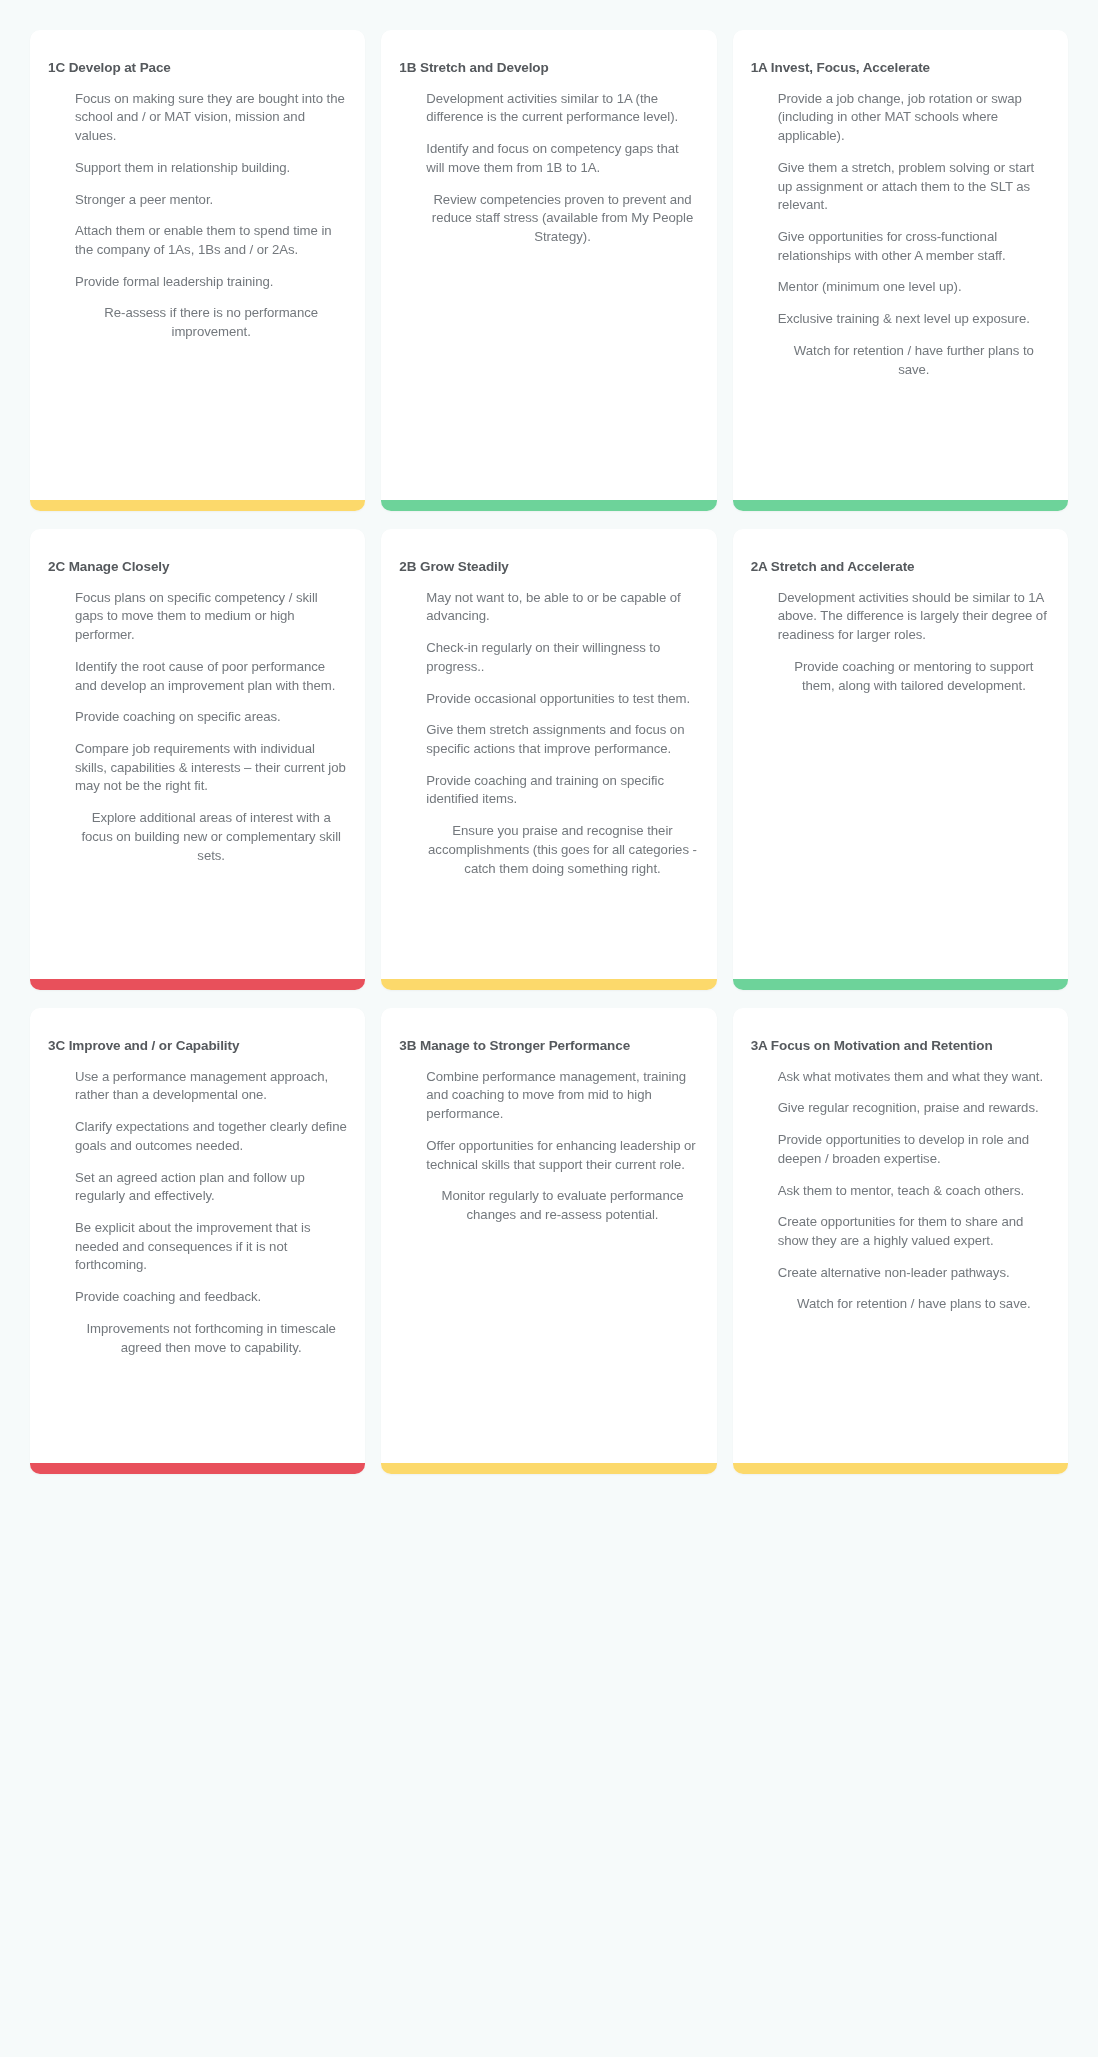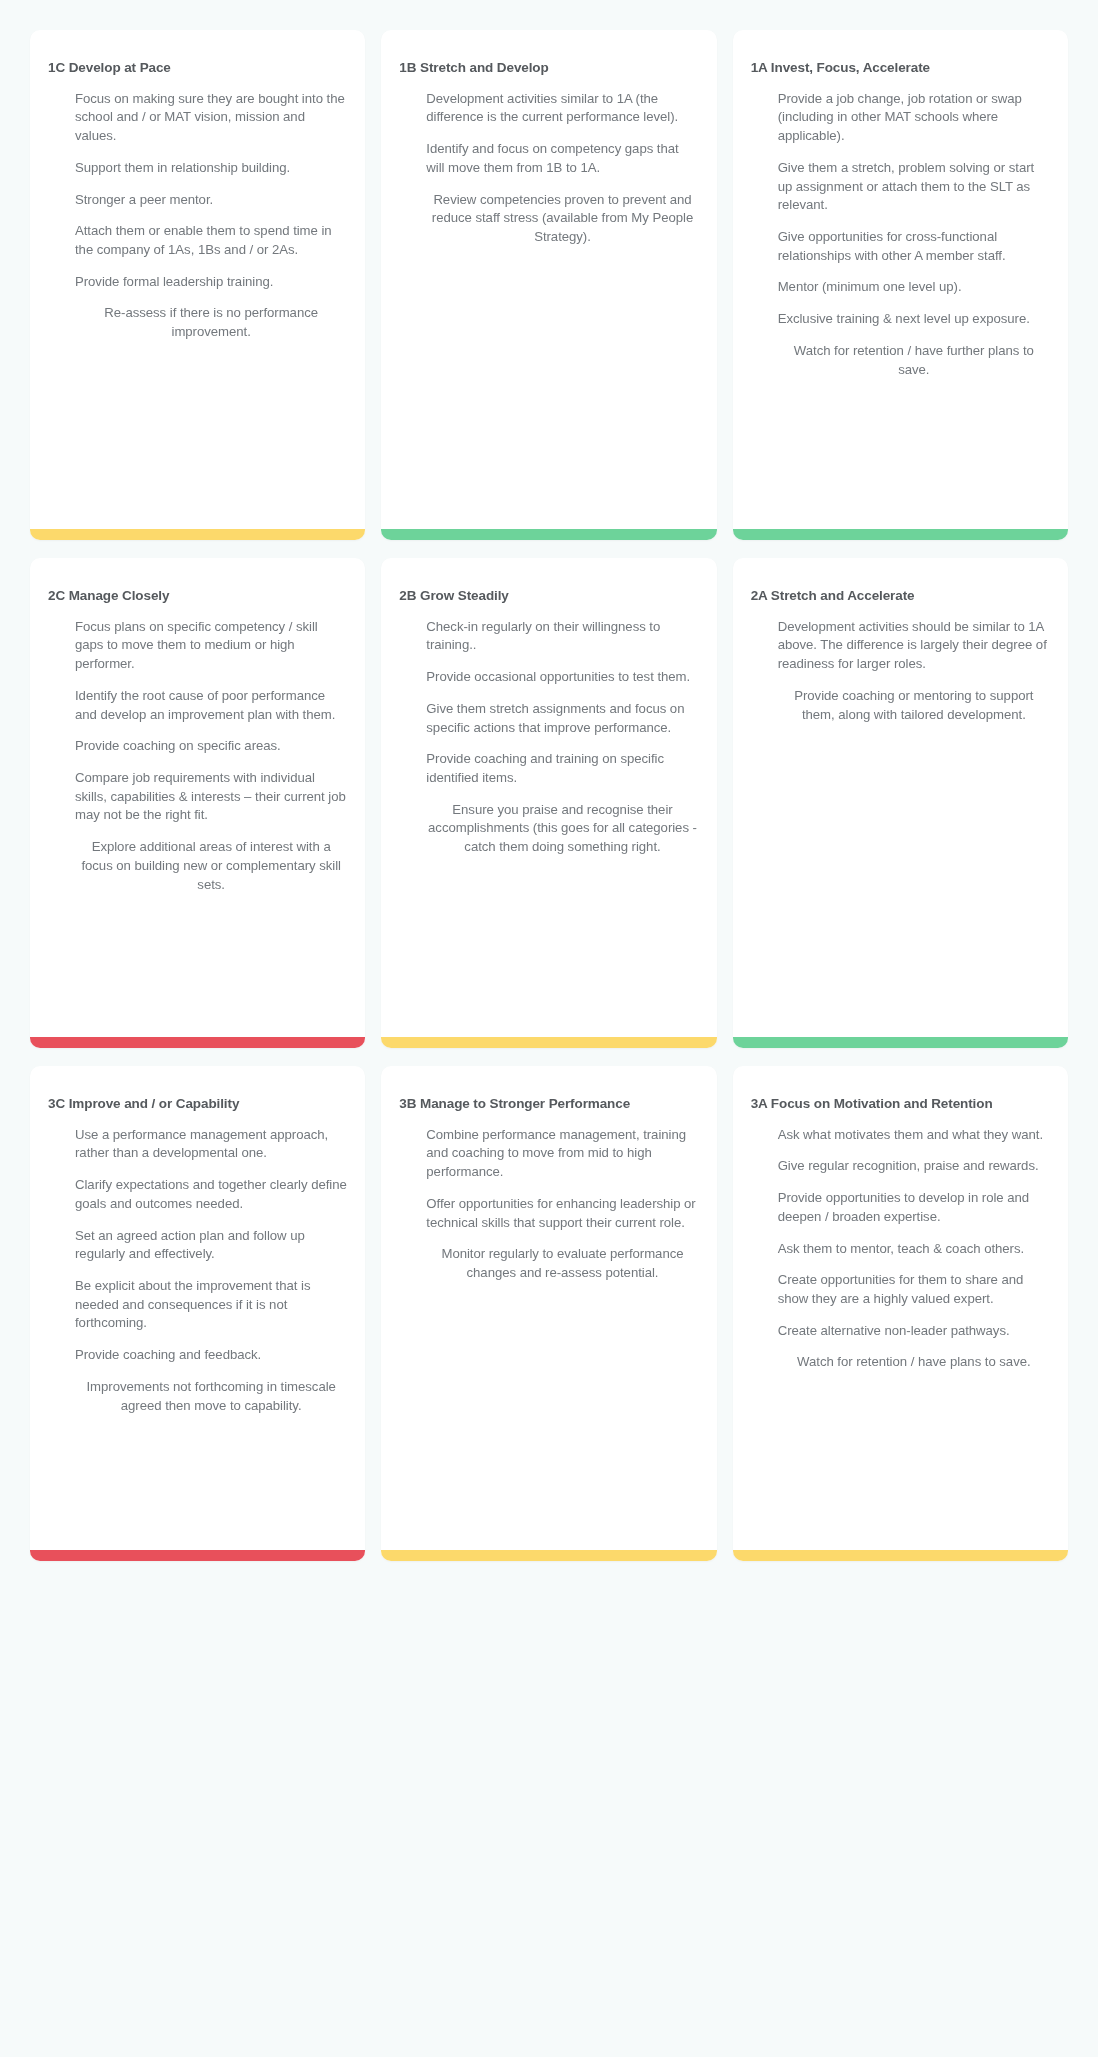--- a/index.html
+++ b/index.html
@@ -20,21 +20,20 @@
     column-gap: 16px;
     row-gap: 18px;
   }
   .card {
     background: #ffffff;
     border-radius: 10px;
     display: flex;
     flex-direction: column;
     overflow: hidden;
     box-shadow: 0 1px 2px rgba(0,0,0,0.04);
-    gap: 29px;
   }
   .card-body {
     flex: 1 1 auto;
     padding: 28px 18px 18px 18px;
   }
   .card-title {
     font-size: 13.5px;
     font-weight: bold;
     color: #55595d;
     letter-spacing: -0.1px;
@@ -106,21 +105,22 @@
           <div class="card-para">Identify the root cause of poor performance and develop an improvement plan with them.</div>
           <div class="card-para">Provide coaching on specific areas.</div>
           <div class="card-para">Compare job requirements with individual skills, capabilities &amp; interests – their current job may not be the right fit.</div>
           <div class="card-para">Explore additional areas of interest with a focus on building new or complementary skill sets.</div>
         </div>
         <div class="card-bar" style="background: rgb(232, 80, 91);"></div>
       </div>
       <div class="card row2">
         <div class="card-body">
           <div class="card-title">2B Grow Steadily</div>
-          <div class="card-para">Check-in regularly on their willingness to training..</div>
+          <div class="card-para">May not want to, be able to or be capable of advancing.</div>
+          <div class="card-para">Check-in regularly on their willingness to progress..</div>
           <div class="card-para">Provide occasional opportunities to test them.</div>
           <div class="card-para">Give them stretch assignments and focus on specific actions that improve performance.</div>
           <div class="card-para">Provide coaching and training on specific identified items.</div>
           <div class="card-para">Ensure you praise and recognise their accomplishments (this goes for all categories - catch them doing something right.</div>
         </div>
         <div class="card-bar" style="background: rgb(252, 217, 107);"></div>
       </div>
       <div class="card row2">
         <div class="card-body">
           <div class="card-title">2A Stretch and Accelerate</div>

